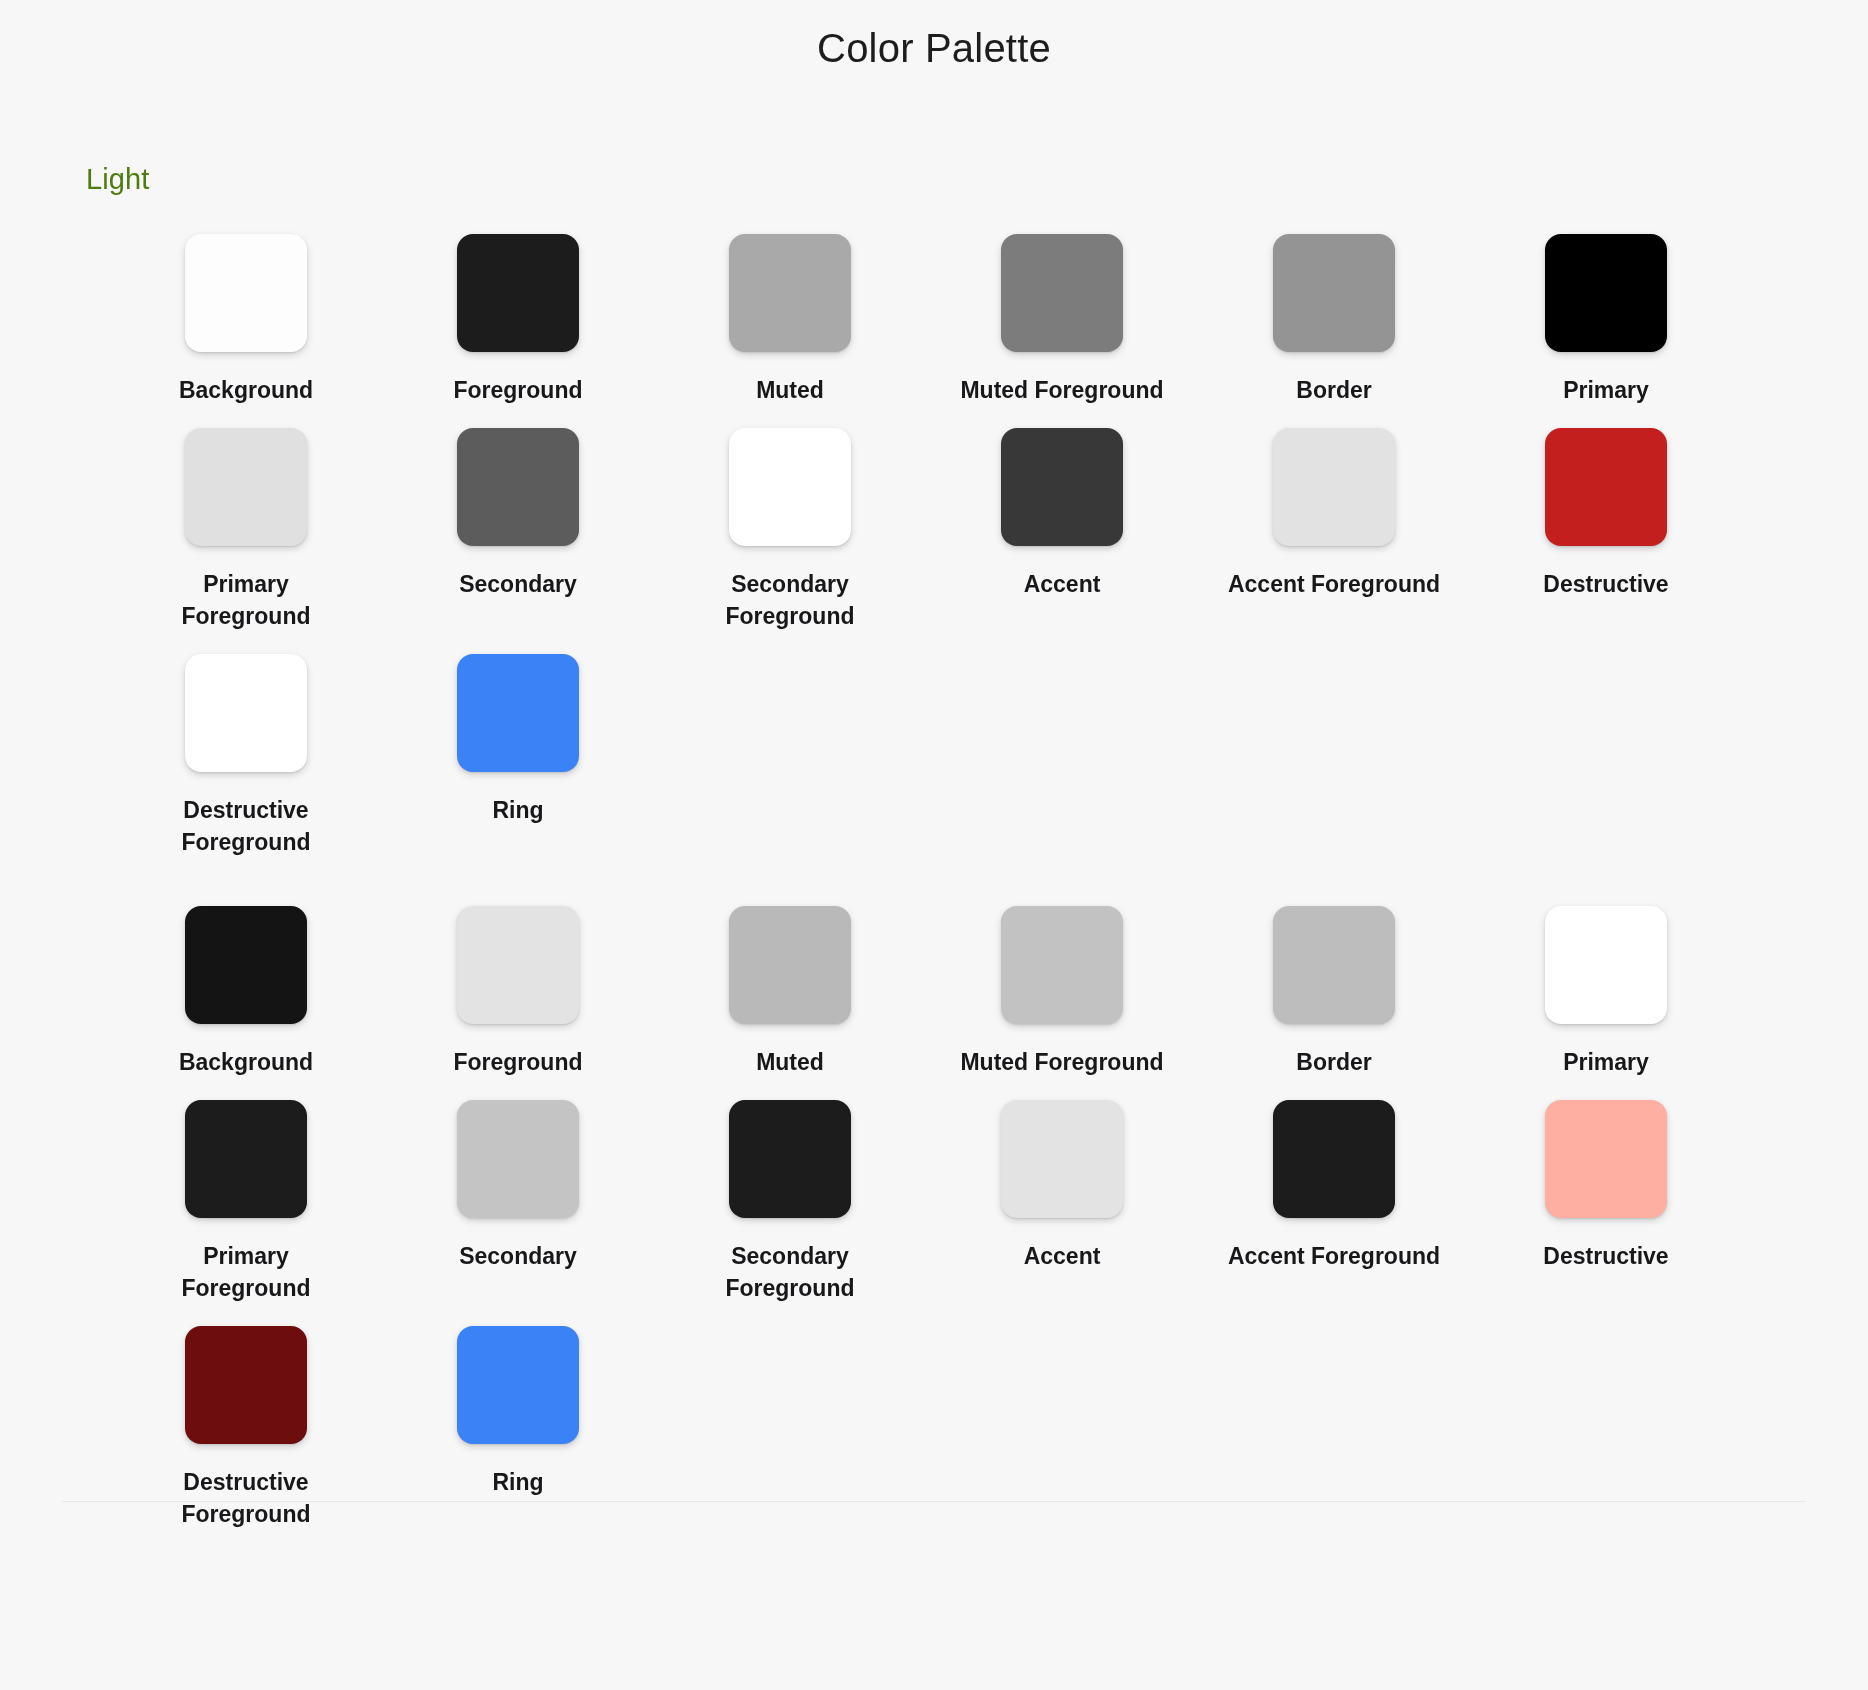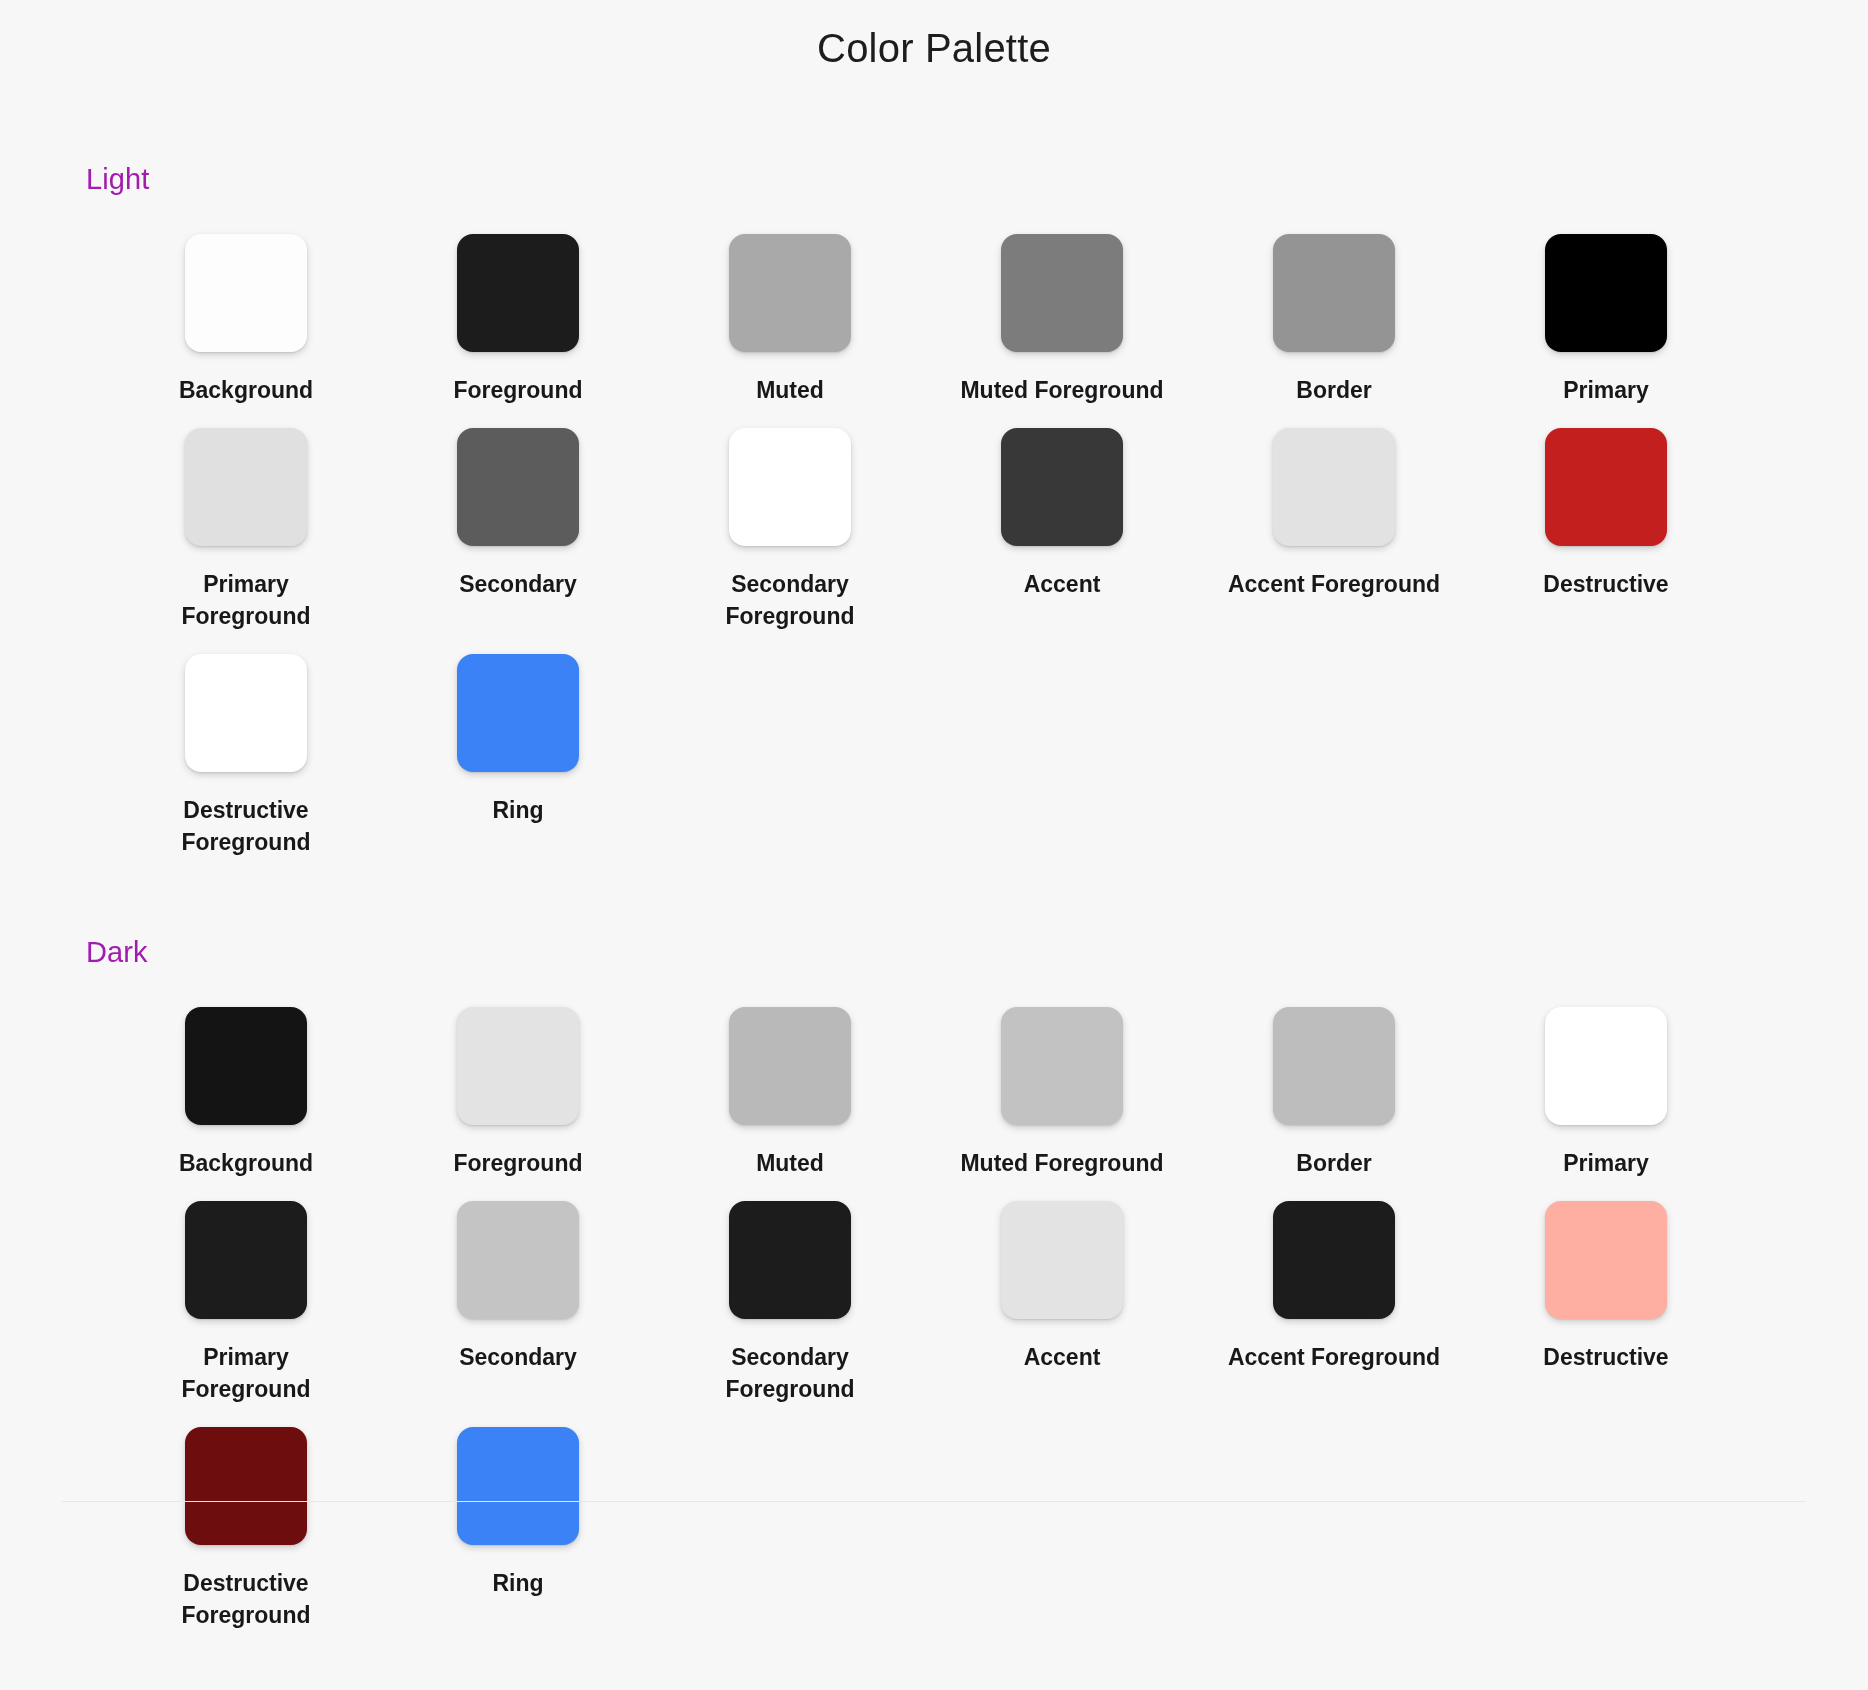--- a/index.html
+++ b/index.html
@@ -35,21 +35,21 @@
 
   .sections {
     padding: 0 0 0 0;
   }
 
   .section-heading {
     margin: 0;
     padding-left: 86px;
     font-size: 29px;
     font-weight: 400;
-    color: #a21caf;
+    color: #4d7c0f;
     letter-spacing: 0.1px;
   }
 
   
   .section-light .section-heading { padding-top: 92px; }
   .section-dark  .section-heading { padding-top: 68px; }
 
   .swatch-grid {
     display: grid;
     grid-template-columns: repeat(6, 272px);
@@ -164,21 +164,20 @@
 Foreground</div>
           </div>
           <div class="swatch-cell">
             <div class="swatch-chip" style="background: rgb(59, 130, 246);"></div>
             <div class="swatch-label">Ring</div>
           </div>
         </div>
     </section>
 
     <section class="section-dark">
-      <h2 class="section-heading">Dark</h2>
       <div class="swatch-grid">
           <div class="swatch-cell">
             <div class="swatch-chip" style="background: rgb(20, 20, 20);"></div>
             <div class="swatch-label">Background</div>
           </div>
           <div class="swatch-cell">
             <div class="swatch-chip" style="background: rgb(227, 227, 227);"></div>
             <div class="swatch-label">Foreground</div>
           </div>
           <div class="swatch-cell">

